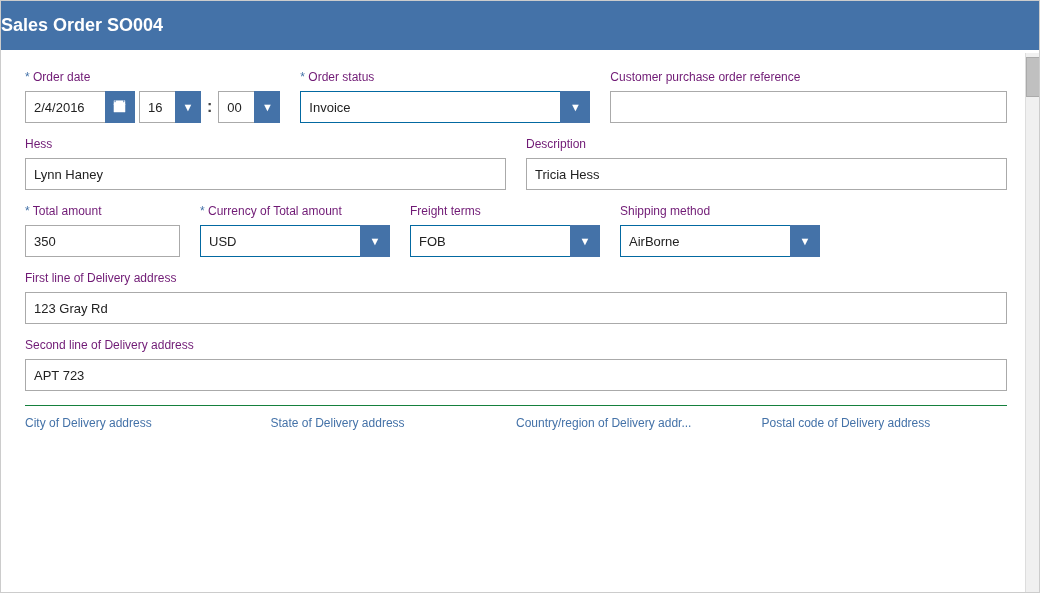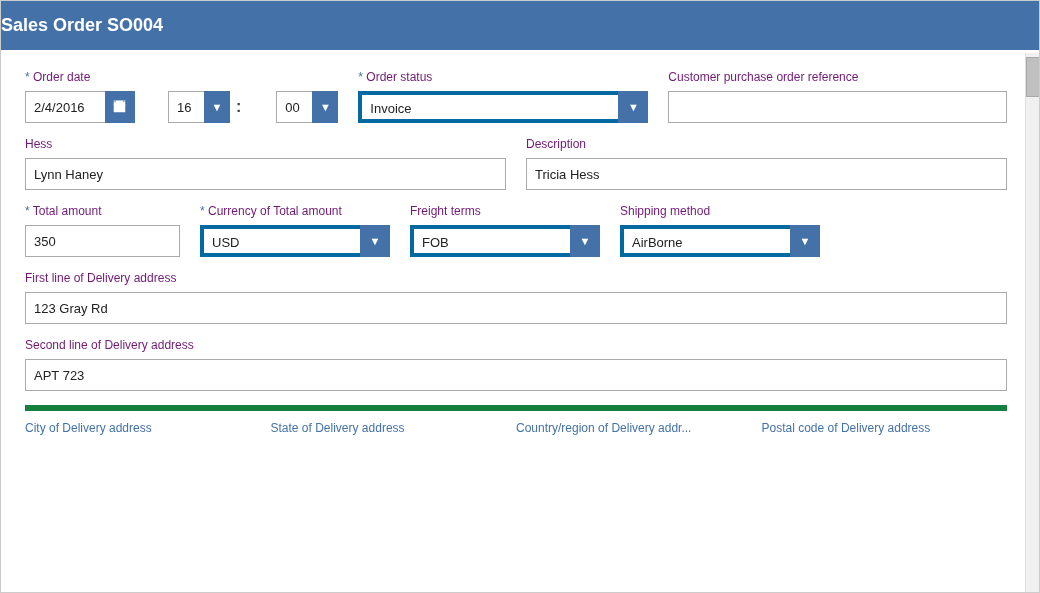--- a/index.html
+++ b/index.html
@@ -84,21 +84,21 @@
       color: #222;
       height: 32px;
     }
     .select-wrapper {
       position: relative;
       display: inline-block;
     }
     .select-wrapper select {
       appearance: none;
       -webkit-appearance: none;
-      border: 4px solid #0369a1;
+      border: 1px solid #0369a1;
       padding: 6px 36px 6px 8px;
       font-size: 13px;
       background: #fff;
       color: #222;
       height: 32px;
       outline: none;
       cursor: pointer;
       width: 100%;
     }
     .select-arrow {
@@ -159,21 +159,20 @@
       -webkit-appearance: none;
       border: 1px solid #aaa;
       padding: 6px 30px 6px 8px;
       font-size: 13px;
       background: #fff;
       color: #222;
       height: 32px;
       outline: none;
       cursor: pointer;
       width: 62px;
-      margin-left: 29px;
     }
     .time-select .select-arrow {
       width: 26px;
     }
     .colon {
       font-size: 16px;
       font-weight: bold;
       color: #444;
       padding: 0 2px;
       line-height: 32px;
@@ -183,21 +182,21 @@
     .order-date-section { display: flex; flex-direction: column; gap: 4px; }
     .order-status-section { display: flex; flex-direction: column; gap: 4px; }
     .cpo-section { display: flex; flex-direction: column; gap: 4px; flex: 1; }
     .name-section { display: flex; flex-direction: column; gap: 4px; flex: 1; }
     .desc-section { display: flex; flex-direction: column; gap: 4px; flex: 1; }
     .bottom-labels {
       display: flex;
       gap: 0;
       margin-top: 2px;
       padding-bottom: 2px;
-      border-top: 6px solid #15803d;
+      border-top: 1px solid #15803d;
       padding-top: 10px;
     }
     .bottom-label-item {
       flex: 1;
       color: #4472a8;
       font-size: 12px;
     }
   </style>
 </head>
 <body>

